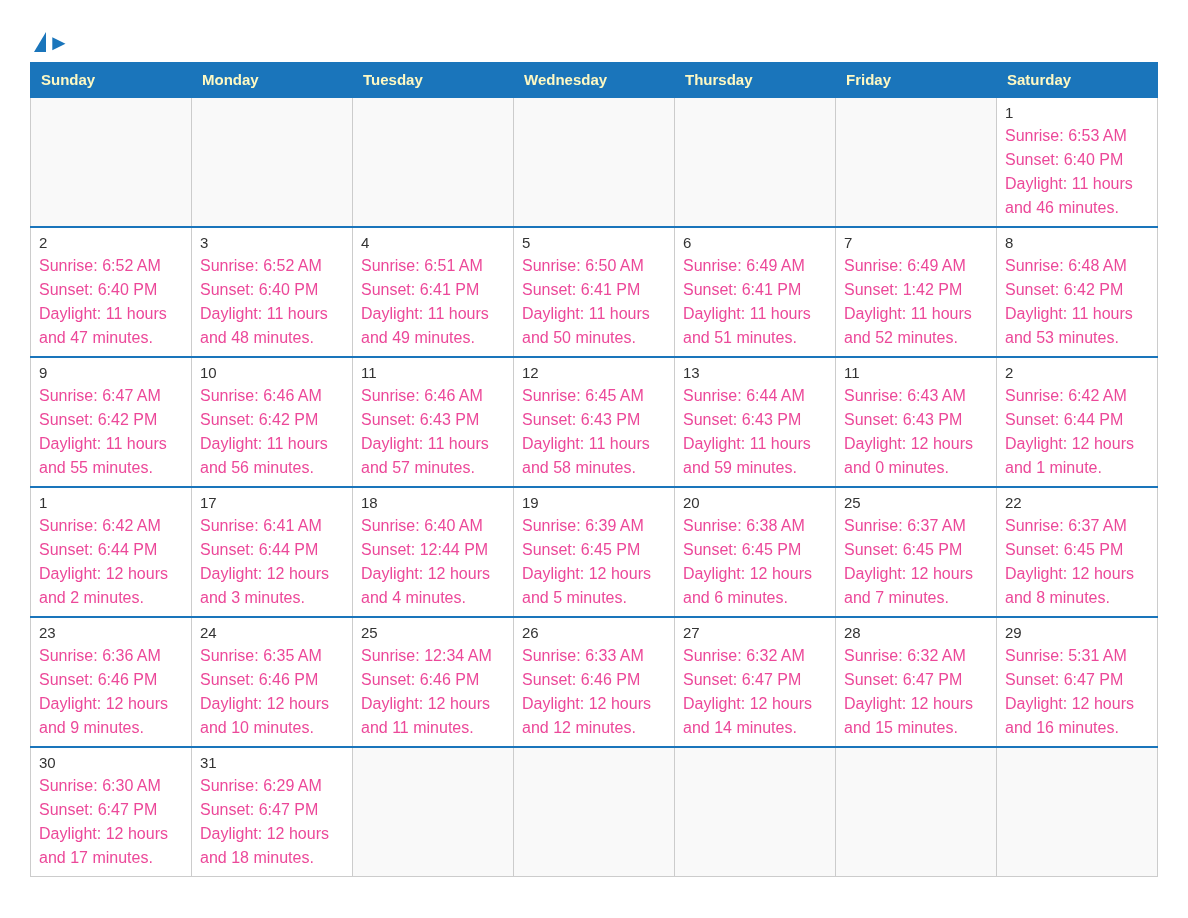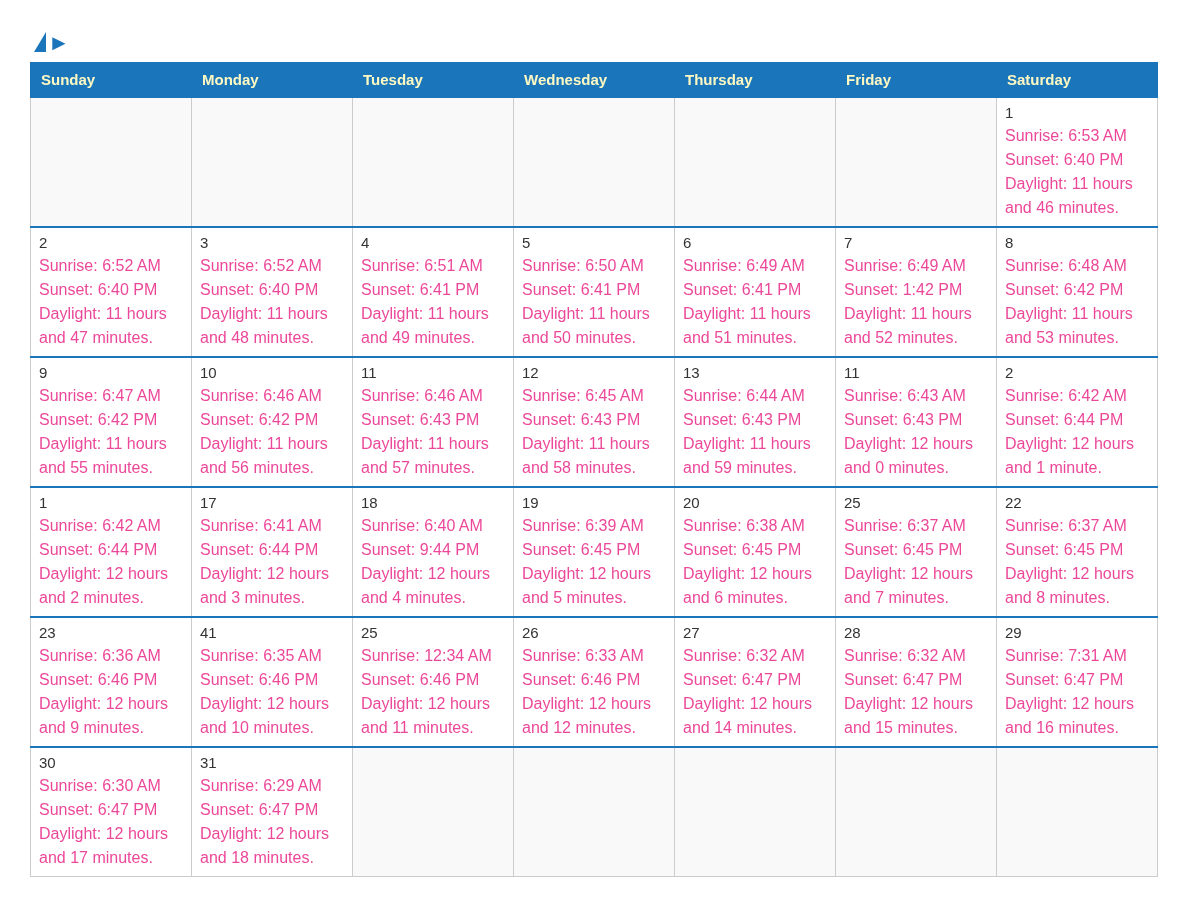--- a/index.html
+++ b/index.html
@@ -267,21 +267,21 @@
         <td>
           <span class="day-number">17</span>
           <div class="day-info">Sunrise: 6:41 AM
 Sunset: 6:44 PM
 Daylight: 12 hours
 and 3 minutes.</div>
         </td>
         <td>
           <span class="day-number">18</span>
           <div class="day-info">Sunrise: 6:40 AM
-Sunset: 9:44 PM
+Sunset: 12:44 PM
 Daylight: 12 hours
 and 4 minutes.</div>
         </td>
         <td>
           <span class="day-number">19</span>
           <div class="day-info">Sunrise: 6:39 AM
 Sunset: 6:45 PM
 Daylight: 12 hours
 and 5 minutes.</div>
         </td>
@@ -309,21 +309,21 @@
       </tr>
       <tr>
         <td>
           <span class="day-number">23</span>
           <div class="day-info">Sunrise: 6:36 AM
 Sunset: 6:46 PM
 Daylight: 12 hours
 and 9 minutes.</div>
         </td>
         <td>
-          <span class="day-number">41</span>
+          <span class="day-number">24</span>
           <div class="day-info">Sunrise: 6:35 AM
 Sunset: 6:46 PM
 Daylight: 12 hours
 and 10 minutes.</div>
         </td>
         <td>
           <span class="day-number">25</span>
           <div class="day-info">Sunrise: 12:34 AM
 Sunset: 6:46 PM
 Daylight: 12 hours
@@ -345,21 +345,21 @@
         </td>
         <td>
           <span class="day-number">28</span>
           <div class="day-info">Sunrise: 6:32 AM
 Sunset: 6:47 PM
 Daylight: 12 hours
 and 15 minutes.</div>
         </td>
         <td>
           <span class="day-number">29</span>
-          <div class="day-info">Sunrise: 7:31 AM
+          <div class="day-info">Sunrise: 5:31 AM
 Sunset: 6:47 PM
 Daylight: 12 hours
 and 16 minutes.</div>
         </td>
       </tr>
       <tr>
         <td>
           <span class="day-number">30</span>
           <div class="day-info">Sunrise: 6:30 AM
 Sunset: 6:47 PM

